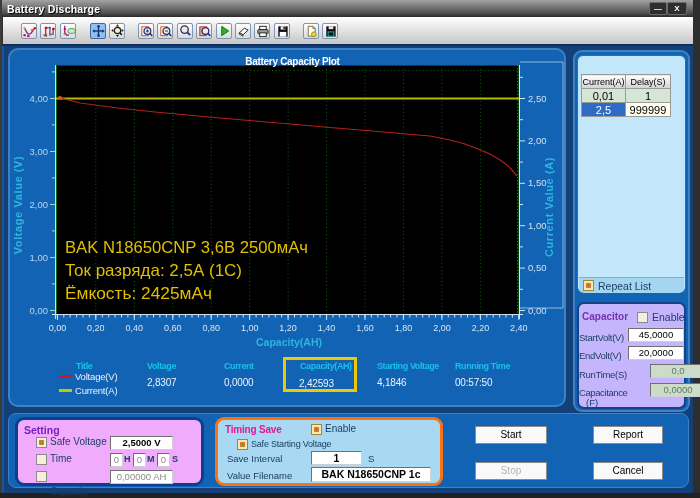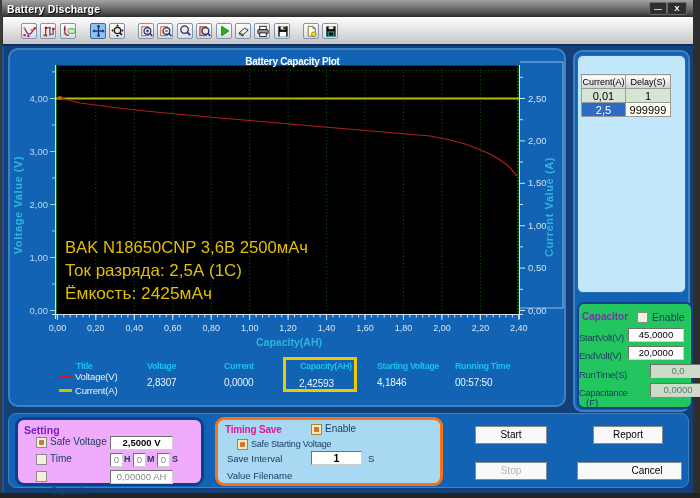--- a/index.html
+++ b/index.html
@@ -43,21 +43,21 @@
   #dtable td{border:1px solid #9a9a9a;font-size:9px;text-align:center;padding:0;height:13px;color:#000;}
   #dtable tr.h td{background:linear-gradient(#ffffff,#d2d2d2);}
   #dtable tr.r1 td{background:#d5e6d5;font-size:11px;}
   #dtable tr.r2 td.c1{background:#2e6bc4;color:#fff;font-size:11px;}
   #dtable tr.r2 td.c2{background:#fffdf0;font-size:11px;}
   #repeat{position:absolute;left:1px;top:221px;width:105px;height:15px;background:#a5d6f1;
      border-top:1px solid #7fb0d0;border-radius:0 0 5px 5px;}
   .cb{position:absolute;width:9px;height:9px;border:1px solid #8a8a8a;background:#f6eedd;}
   .cb.on:after{content:"";position:absolute;left:2px;top:2px;width:5px;height:5px;background:#c87830;border-radius:1px;}
   .cb.gold{background:#fbe6b0;border-color:#a8862e;}
-  #captor{left:577px;top:302px;width:105px;height:103px;background:#22c55e;border:2px solid #15418c;border-radius:7px;padding-left:7px;}
+  #captor{left:577px;top:302px;width:105px;height:103px;background:#c4b5fd;border:2px solid #15418c;border-radius:7px;}
   .lbl{position:absolute;color:#1d3f63;}
   .inp{position:absolute;background:#fff;border-top:1px solid #707070;border-left:1px solid #707070;
     border-right:1px solid #d0d0d0;border-bottom:1px solid #d0d0d0;
     font-size:9.5px;color:#000;text-align:center;}
   .inp.dis{background:#ccdcc8;color:#5a7a6a;margin-left:22px;}
   
   #setting{left:15px;top:417px;width:183px;height:63px;background:#f0abfc;border:3px solid #0f3f8c;border-radius:9px;}
   #timing{left:215px;top:417px;width:222px;height:63px;background:#a8d8f2;border:3px solid #f97316;border-radius:9px;}
   .ptitle{position:absolute;font-weight:bold;font-size:11.5px;}
   .btn{position:absolute;background:#f9f9f9;border:1px solid #8a8a8a;font-size:10px;color:#000;
@@ -403,20 +403,24 @@
       <tr class="r1">
             <td>0,01</td>
             <td>1</td>
           </tr>
       <tr class="r2">
             <td class="c1">2,5</td>
             <td class="c2">999999</td>
           </tr>
     </tbody>
       </table>
+    <div id="repeat">
+      <div class="cb gold on" style="left:4px;top:2px;"></div>
+      <div class="lbl" style="left:19px;top:2px;font-size:10.5px;">Repeat List</div>
+    </div>
   </div>
   <div class="abs" id="captor">
     <div class="ptitle" style="left:3px;top:7px;color:#7a2fb0;font-size:10px;">Capacitor</div>
     <div class="cb" style="left:58px;top:8px;"></div>
     <div class="lbl" style="left:73px;top:7px;font-size:10.5px;">Enable</div>
     <div class="lbl" style="left:0px;top:28px;font-size:9.5px;letter-spacing:-0.3px;">StartVolt(V)</div>
     <div class="inp" style="left:49px;top:24px;width:54px;height:12px;">45,0000</div>
     <div class="lbl" style="left:0px;top:46px;font-size:9.5px;letter-spacing:-0.3px;">EndVolt(V)</div>
     <div class="inp" style="left:49px;top:42px;width:54px;height:12px;">20,0000</div>
     <div class="lbl" style="left:0px;top:65px;font-size:9.5px;letter-spacing:-0.3px;">RunTime(S)</div>
@@ -449,19 +453,20 @@
   <div class="abs" id="timing">
     <div class="ptitle" style="left:7px;top:4px;color:#e0189a;font-size:10px;letter-spacing:-0.2px;">Timing Save</div>
     <div class="cb gold on" style="left:93px;top:4px;"></div>
     <div class="lbl" style="left:107px;top:3px;font-size:10px;">Enable</div>
     <div class="cb gold on" style="left:19px;top:19px;"></div>
     <div class="lbl" style="left:33px;top:19px;font-size:9px;letter-spacing:-0.2px;">Safe Starting Voltage</div>
     <div class="lbl" style="left:9px;top:33px;font-size:9.5px;">Save Interval</div>
     <div class="inp" style="left:93px;top:31px;width:49px;height:12px;font-weight:bold;font-size:10.5px;">1</div>
     <div class="lbl" style="left:150px;top:33px;font-size:9.5px;">S</div>
     <div class="lbl" style="left:9px;top:50px;font-size:9.5px;">Value Filename</div>
+    <div class="inp" style="left:93px;top:47px;width:118px;height:13px;font-weight:bold;font-size:10.5px;">BAK N18650CNP 1c</div>
   </div>
 
   <div class="btn" style="left:475px;top:426px;width:70px;height:16px;line-height:16px;">Start</div>
   <div class="btn" style="left:593px;top:426px;width:68px;height:16px;line-height:16px;">Report</div>
   <div class="btn" style="left:475px;top:462px;width:70px;height:16px;line-height:16px;color:#b4b4b4;">Stop</div>
-  <div class="btn" style="left:577px;top:462px;width:68px;height:16px;line-height:16px;padding-left:35px;">Cancel</div>
+  <div class="btn" style="left:593px;top:462px;width:68px;height:16px;line-height:16px;">Cancel</div>
 </div>
 
 </body></html>

